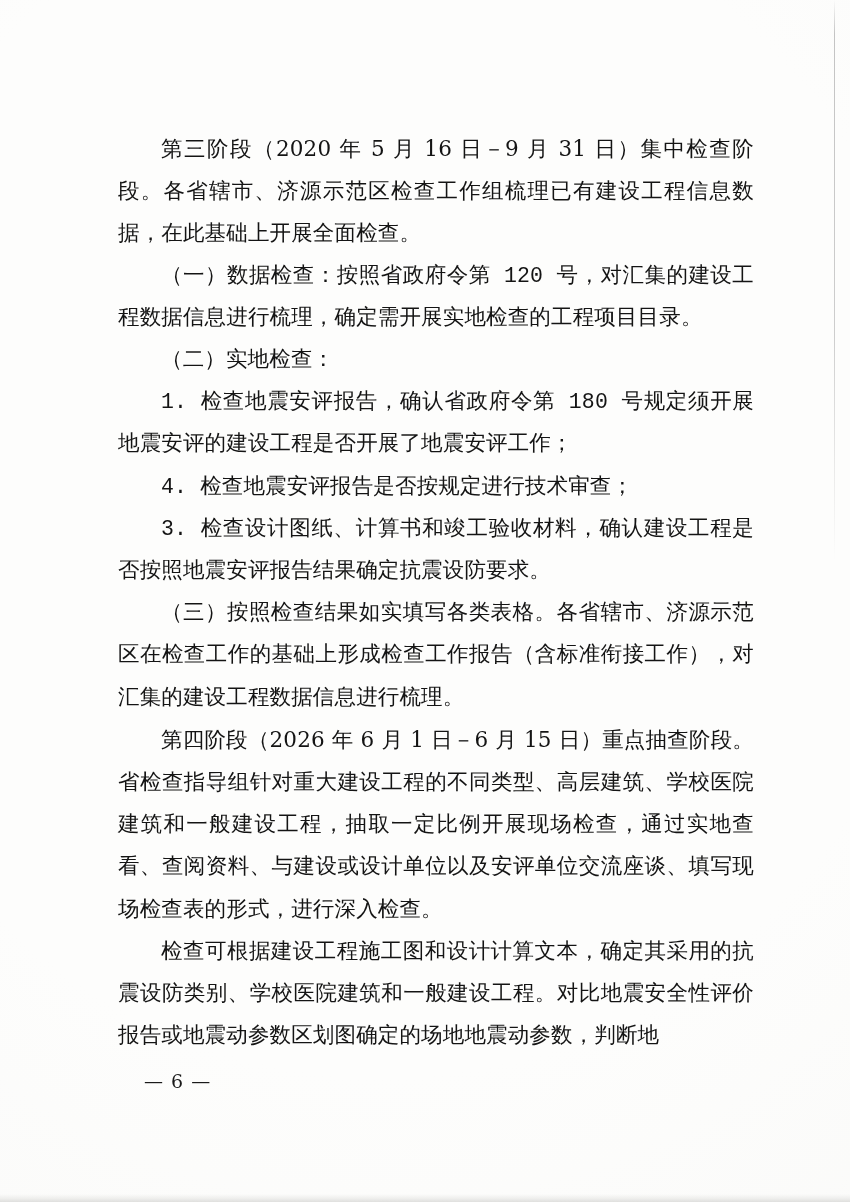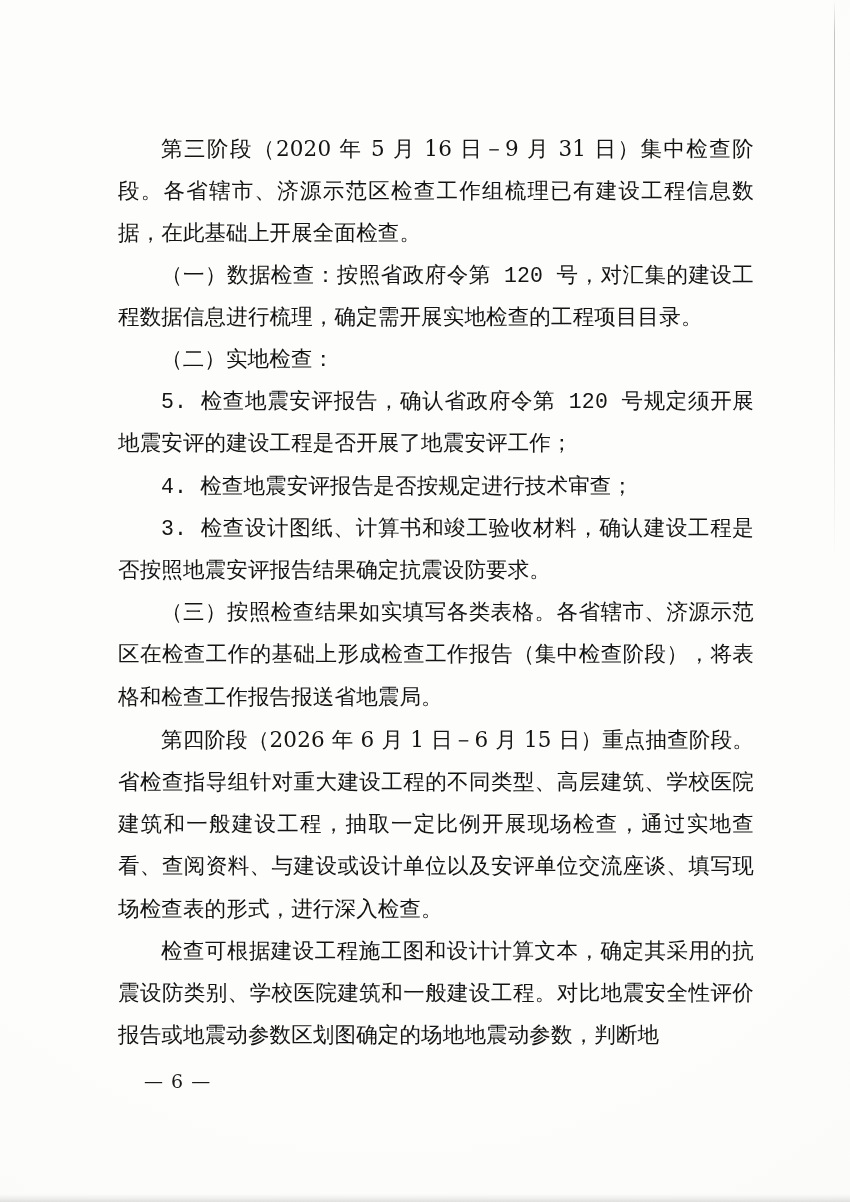--- a/index.html
+++ b/index.html
@@ -108,27 +108,27 @@
   <div class="scan-edge-bottom"></div>
 
   <div class="content">
 
     <p class="para">第三阶段（2020 年 5 月 16 日－9 月 31 日）集中检查阶段。各省辖市、济源示范区检查工作组梳理已有建设工程信息数据，在此基础上开展全面检查。</p>
 
     <p class="para item">（一）数据检查：按照省政府令第 120 号，对汇集的建设工程数据信息进行梳理，确定需开展实地检查的工程项目目录。</p>
 
     <p class="para item">（二）实地检查：</p>
 
-    <p class="para item">5. 检查地震安评报告，确认省政府令第 120 号规定须开展地震安评的建设工程是否开展了地震安评工作；</p>
+    <p class="para item">1. 检查地震安评报告，确认省政府令第 180 号规定须开展地震安评的建设工程是否开展了地震安评工作；</p>
 
     <p class="para item">4. 检查地震安评报告是否按规定进行技术审查；</p>
 
     <p class="para item">3. 检查设计图纸、计算书和竣工验收材料，确认建设工程是否按照地震安评报告结果确定抗震设防要求。</p>
 
-    <p class="para item">（三）按照检查结果如实填写各类表格。各省辖市、济源示范区在检查工作的基础上形成检查工作报告（集中检查阶段），将表格和检查工作报告报送省地震局。</p>
+    <p class="para item">（三）按照检查结果如实填写各类表格。各省辖市、济源示范区在检查工作的基础上形成检查工作报告（含标准衔接工作），对汇集的建设工程数据信息进行梳理。</p>
 
     <p class="para">第四阶段（2026 年 6 月 1 日－6 月 15 日）重点抽查阶段。省检查指导组针对重大建设工程的不同类型、高层建筑、学校医院建筑和一般建设工程，抽取一定比例开展现场检查，通过实地查看、查阅资料、与建设或设计单位以及安评单位交流座谈、填写现场检查表的形式，进行深入检查。</p>
 
     <p class="para">检查可根据建设工程施工图和设计计算文本，确定其采用的抗震设防类别、学校医院建筑和一般建设工程。对比地震安全性评价报告或地震动参数区划图确定的场地地震动参数，判断地</p>
 
   </div>
 
   <div class="footer">
     <span class="pagenum">— 6 —</span>
   </div>

